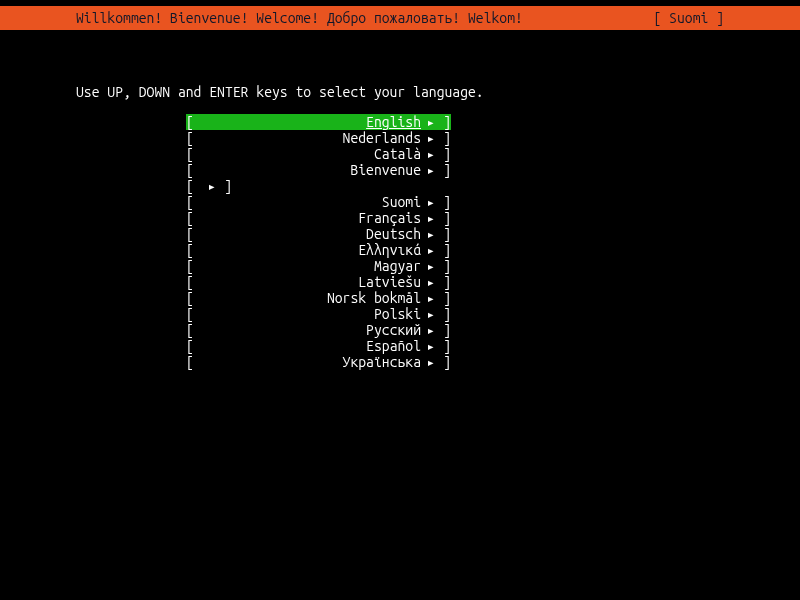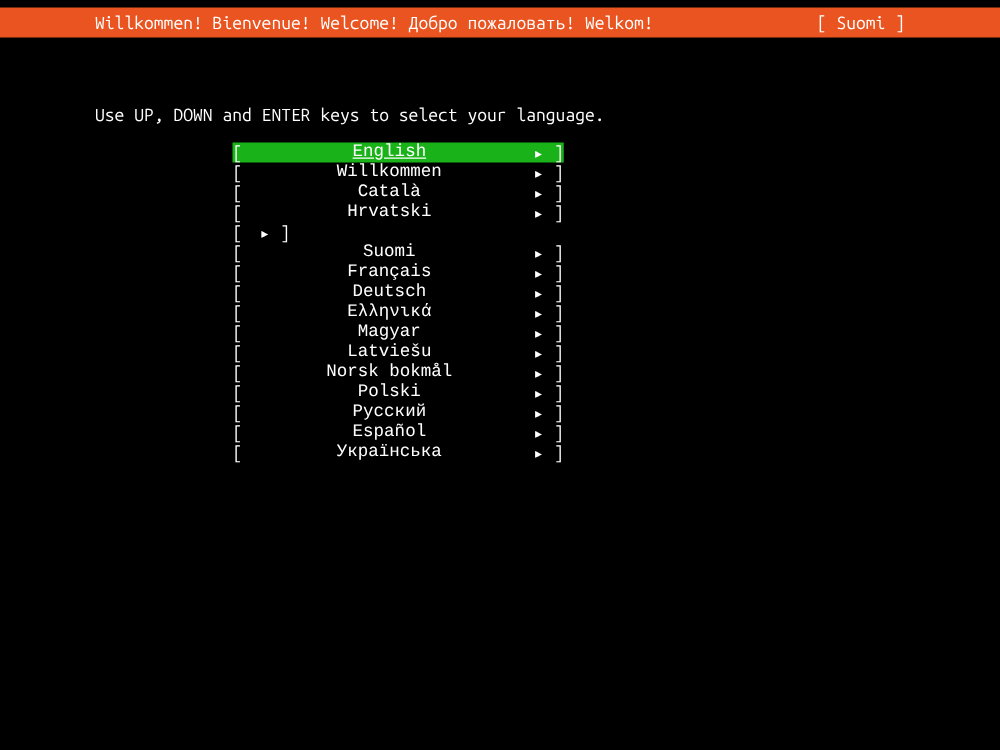--- a/index.html
+++ b/index.html
@@ -7,21 +7,21 @@
       width: 800px;
       height: 600px;
       background: #000000;
       font-family: "Ubuntu Mono", "DejaVu Sans Mono", "Courier New", monospace;
       font-size: 14px;
       color: #ffffff;
       overflow: hidden;
     }
     .header {
       background: #e95420;
-      color: #ffffff;
+      color: #0f172a;
       height: 22px;
       line-height: 22px;
       padding: 12px 8px;
       display: flex;
       justify-content: space-between;
       align-items: center;
       margin-top: 6px;
     }
     .header-title {
       padding-left: 68px;
@@ -51,22 +51,21 @@
     }
     .lang-item.selected .lang-label {
       text-decoration: underline;
     }
     .lang-bracket-open {
       width: 16px;
       text-align: left;
     }
     .lang-label {
       flex: 1;
-      text-align: center;
-      font-family: Liberation Mono, monospace;
+      text-align: right;
     }
     .lang-arrow {
       width: 14px;
       text-align: right;
     }
     .lang-bracket-close {
       width: 16px;
       text-align: right;
     }
   </style>
@@ -75,23 +74,23 @@
 
 <div class="header">
   <div class="header-title">Willkommen! Bienvenue! Welcome! Добро пожаловать! Welkom!</div>
   <div class="header-help">[ Suomi ]</div>
 </div>
 
 <div class="instructions">Use UP, DOWN and ENTER keys to select your language.</div>
 
 <div class="language-list">
     <div class="lang-item selected"><span class="lang-bracket-open">[ </span><span class="lang-label">English</span><span class="lang-arrow">▸</span><span class="lang-bracket-close"> ]</span></div>
-    <div class="lang-item"><span class="lang-bracket-open">[ </span><span class="lang-label">Willkommen</span><span class="lang-arrow">▸</span><span class="lang-bracket-close"> ]</span></div>
+    <div class="lang-item"><span class="lang-bracket-open">[ </span><span class="lang-label">Nederlands</span><span class="lang-arrow">▸</span><span class="lang-bracket-close"> ]</span></div>
     <div class="lang-item"><span class="lang-bracket-open">[ </span><span class="lang-label">Català</span><span class="lang-arrow">▸</span><span class="lang-bracket-close"> ]</span></div>
-    <div class="lang-item"><span class="lang-bracket-open">[ </span><span class="lang-label">Hrvatski</span><span class="lang-arrow">▸</span><span class="lang-bracket-close"> ]</span></div>
+    <div class="lang-item"><span class="lang-bracket-open">[ </span><span class="lang-label">Bienvenue</span><span class="lang-arrow">▸</span><span class="lang-bracket-close"> ]</span></div>
     <div class="lang-item"><span class="lang-bracket-open">[ </span><span class="lang-arrow">▸</span><span class="lang-bracket-close"> ]</span></div>
     <div class="lang-item"><span class="lang-bracket-open">[ </span><span class="lang-label">Suomi</span><span class="lang-arrow">▸</span><span class="lang-bracket-close"> ]</span></div>
     <div class="lang-item"><span class="lang-bracket-open">[ </span><span class="lang-label">Français</span><span class="lang-arrow">▸</span><span class="lang-bracket-close"> ]</span></div>
     <div class="lang-item"><span class="lang-bracket-open">[ </span><span class="lang-label">Deutsch</span><span class="lang-arrow">▸</span><span class="lang-bracket-close"> ]</span></div>
     <div class="lang-item"><span class="lang-bracket-open">[ </span><span class="lang-label">Ελληνικά</span><span class="lang-arrow">▸</span><span class="lang-bracket-close"> ]</span></div>
     <div class="lang-item"><span class="lang-bracket-open">[ </span><span class="lang-label">Magyar</span><span class="lang-arrow">▸</span><span class="lang-bracket-close"> ]</span></div>
     <div class="lang-item"><span class="lang-bracket-open">[ </span><span class="lang-label">Latviešu</span><span class="lang-arrow">▸</span><span class="lang-bracket-close"> ]</span></div>
     <div class="lang-item"><span class="lang-bracket-open">[ </span><span class="lang-label">Norsk bokmål</span><span class="lang-arrow">▸</span><span class="lang-bracket-close"> ]</span></div>
     <div class="lang-item"><span class="lang-bracket-open">[ </span><span class="lang-label">Polski</span><span class="lang-arrow">▸</span><span class="lang-bracket-close"> ]</span></div>
     <div class="lang-item"><span class="lang-bracket-open">[ </span><span class="lang-label">Русский</span><span class="lang-arrow">▸</span><span class="lang-bracket-close"> ]</span></div>

